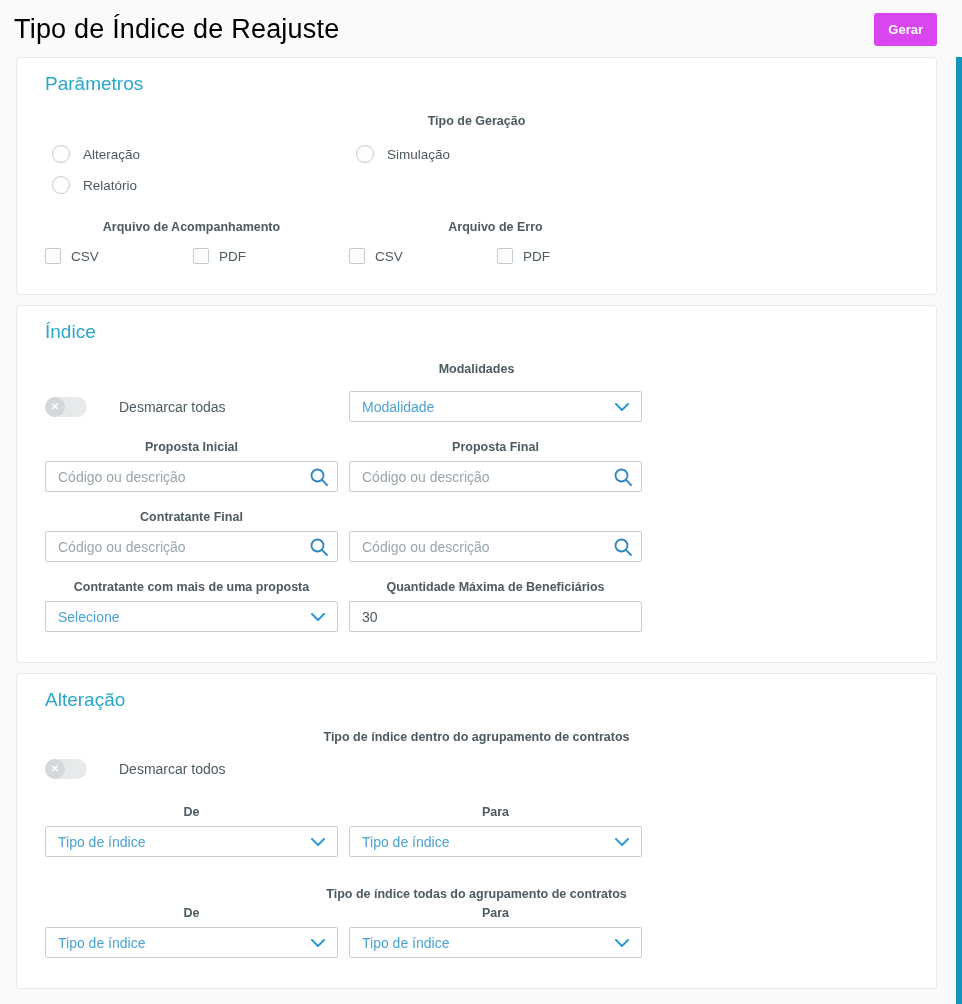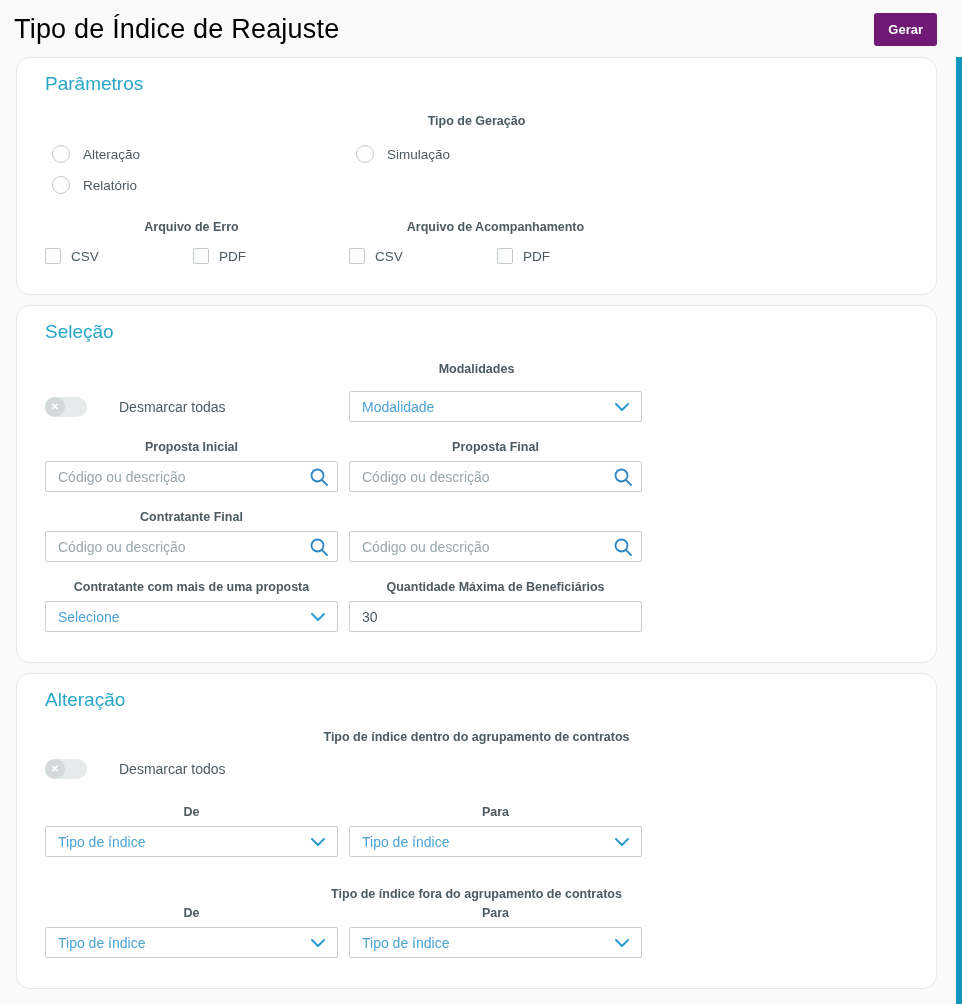--- a/index.html
+++ b/index.html
@@ -15,28 +15,28 @@
   
   .page-header {
     display: flex; align-items: center; justify-content: space-between;
     height: 57px; padding-top: 2px;
   }
   .page-title {
     font-size: 27px; font-weight: 300; color: #000000;
     margin-left: -2px; letter-spacing: 0.2px;
   }
   .btn-primary {
-    background: #701a75; color: #ffffff; border: none; border-radius: 3px;
+    background: #d946ef; color: #ffffff; border: none; border-radius: 3px;
     font-family: "Liberation Sans", sans-serif;
     font-size: 13px; font-weight: bold; padding: 9px 14px; cursor: pointer;
   }
 
   
   .card {
-    background: #ffffff; border: 1px solid #e7e9ea; border-radius: 14px;
+    background: #ffffff; border: 1px solid #e7e9ea; border-radius: 3px;
     padding: 14px 28px 30px 28px; margin-bottom: 10px;
   }
   .card-title { font-size: 19px; font-weight: 400; color: #29a7c8; line-height: 24px; }
 
   .field-label {
     font-size: 12.5px; font-weight: bold; color: #4c5a61; line-height: 15px; text-align: center;
   }
   .grid2 {
     display: grid; grid-template-columns: 293px 293px; column-gap: 11px;
     justify-content: start; align-items: center;
@@ -130,22 +130,22 @@
         <span class="radio-circle"></span>
         <span>Simulação</span>
       </div>
       <div class="radio-item">
         <span class="radio-circle"></span>
         <span>Relatório</span>
       </div>
     </div>
 
     <div class="grid2 mt26">
+      <div class="field-label">Arquivo de Acompanhamento</div>
       <div class="field-label">Arquivo de Erro</div>
-      <div class="field-label">Arquivo de Acompanhamento</div>
     </div>
 
     <div class="grid2 mt13">
       <div class="grid-sub">
         <div class="check-item">
           <span class="check-box"></span>
           <span>CSV</span>
         </div>
         <div class="check-item">
           <span class="check-box"></span>
@@ -159,21 +159,21 @@
         </div>
         <div class="check-item">
           <span class="check-box"></span>
           <span>PDF</span>
         </div>
       </div>
     </div>
   </section>
 
   <section class="card">
-    <h2 class="card-title">Seleção</h2>
+    <h2 class="card-title">Índice</h2>
 
     <div class="field-label mt18">Modalidades</div>
 
     <div class="grid2 mt14">
       <div class="toggle-row">
         <div class="toggle">
           <div class="toggle-knob">✕</div>
         </div>
         <span>Desmarcar todas</span>
       </div>
@@ -281,21 +281,21 @@
       <div class="select-box">
         <span class="select-text">Tipo de índice</span>
         <span style="display:flex;">
           <svg width="14" height="8" viewBox="0 0 14 8">
               <path d="M1 1l6 6 6-6" fill="none" stroke="#2f9cd1" stroke-width="2" stroke-linecap="round" stroke-linejoin="round"></path>
             </svg>
         </span>
       </div>
     </div>
 
-    <div class="field-label mt30">Tipo de índice fora do agrupamento de contratos</div>
+    <div class="field-label mt30">Tipo de índice todas do agrupamento de contratos</div>
 
     <div class="grid2" style="margin-top:4px;">
       <div class="field-label">De</div>
       <div class="field-label">Para</div>
     </div>
     <div class="grid2 mt6">
       <div class="select-box">
         <span class="select-text">Tipo de índice</span>
         <span style="display:flex;">
           <svg width="14" height="8" viewBox="0 0 14 8">

